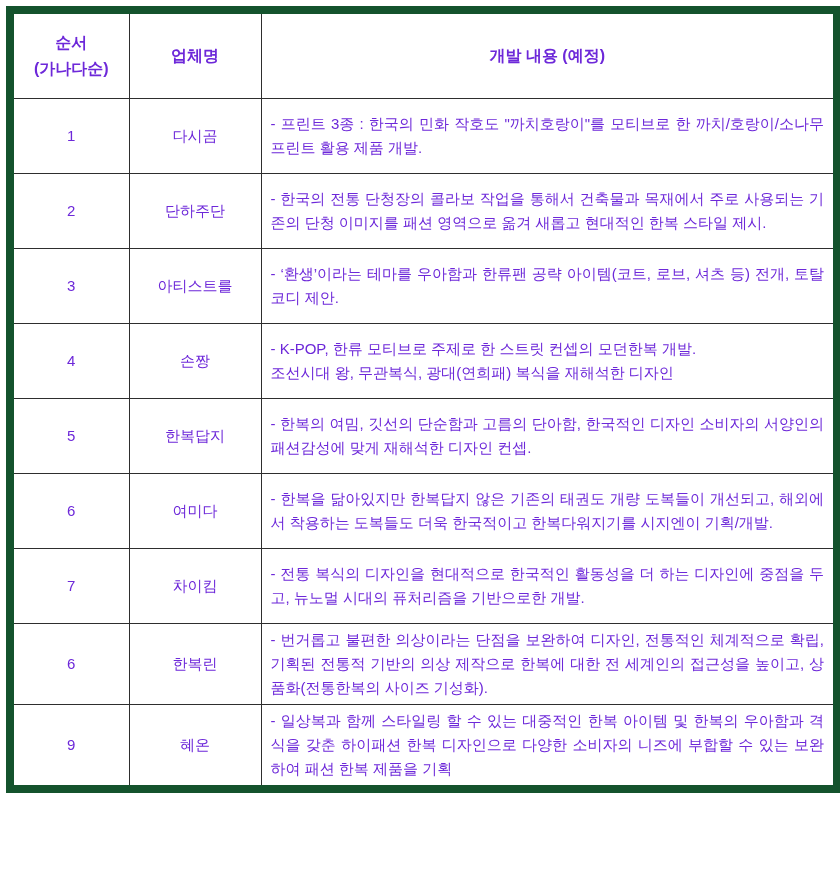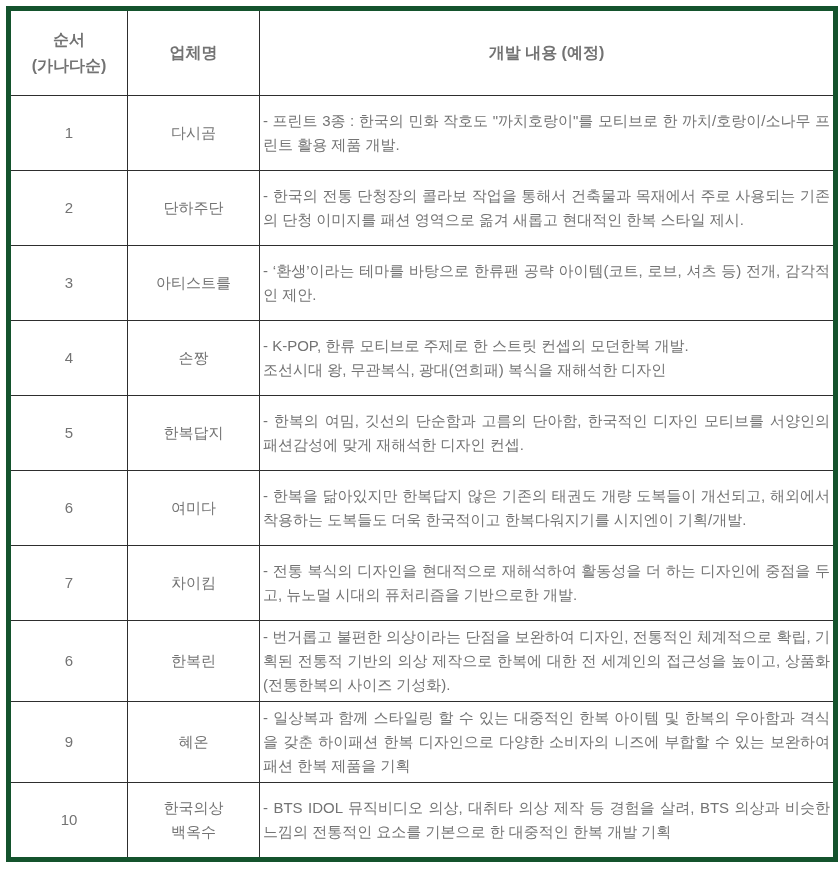--- a/index.html
+++ b/index.html
@@ -12,22 +12,22 @@
     width: 840px;
     height: 870px;
     box-sizing: border-box;
     padding: 6px 0 0 6px;
     background: #ffffff;
   }
   table.dev-table {
     width: 827px;
     border-collapse: collapse;
     table-layout: fixed;
-    border: 5px solid #14532d;
-    color: #737373;
+    border: 8px solid #14532d;
+    color: #6d28d9;
   }
   col.c-order   { width: 119px; }
   col.c-company { width: 132px; }
   col.c-content { width: 576px; }
 
   .dev-table th,
   .dev-table td {
     border: 1.5px solid #2e2e2e;
     vertical-align: middle;
     background: #ffffff;
@@ -48,21 +48,21 @@
   td.cell-order,
   td.cell-company {
     text-align: center;
     white-space: pre-line;
     height: 70px;
     padding: 2px 4px;
   }
   td.cell-content {
     text-align: justify;
     white-space: pre-line;
-    padding: 4px 3px;
+    padding: 4px 9px;
     word-break: normal;
   }
 </style>
 </head>
 <body>
 
 <div class="page">
   <table class="dev-table">
     <colgroup>
       <col class="c-order">
@@ -84,54 +84,48 @@
         <td class="cell-content">- 프린트 3종 : 한국의 민화 작호도 "까치호랑이"를 모티브로 한 까치/호랑이/소나무 프린트 활용 제품 개발.</td>
       </tr>
       <tr>
         <td class="cell-order">2</td>
         <td class="cell-company">단하주단</td>
         <td class="cell-content">- 한국의 전통 단청장의 콜라보 작업을 통해서 건축물과 목재에서 주로 사용되는 기존의 단청 이미지를 패션 영역으로 옮겨 새롭고 현대적인 한복 스타일 제시.</td>
       </tr>
       <tr>
         <td class="cell-order">3</td>
         <td class="cell-company">아티스트를</td>
-        <td class="cell-content">- ‘환생’이라는 테마를 바탕으로 한류팬 공략 아이템(코트, 로브, 셔츠 등) 전개, 감각적인 제안.</td>
+        <td class="cell-content">- ‘환생’이라는 테마를 우아함과 한류팬 공략 아이템(코트, 로브, 셔츠 등) 전개, 토탈코디 제안.</td>
       </tr>
       <tr>
         <td class="cell-order">4</td>
         <td class="cell-company">손짱</td>
         <td class="cell-content">- K-POP, 한류 모티브로 주제로 한 스트릿 컨셉의 모던한복 개발.
 조선시대 왕, 무관복식, 광대(연희패) 복식을 재해석한 디자인</td>
       </tr>
       <tr>
         <td class="cell-order">5</td>
         <td class="cell-company">한복답지</td>
-        <td class="cell-content">- 한복의 여밈, 깃선의 단순함과 고름의 단아함, 한국적인 디자인 모티브를 서양인의 패션감성에 맞게 재해석한 디자인 컨셉.</td>
+        <td class="cell-content">- 한복의 여밈, 깃선의 단순함과 고름의 단아함, 한국적인 디자인 소비자의 서양인의 패션감성에 맞게 재해석한 디자인 컨셉.</td>
       </tr>
       <tr>
         <td class="cell-order">6</td>
         <td class="cell-company">여미다</td>
         <td class="cell-content">- 한복을 닮아있지만 한복답지 않은 기존의 태권도 개량 도복들이 개선되고, 해외에서 착용하는 도복들도 더욱 한국적이고 한복다워지기를 시지엔이 기획/개발.</td>
       </tr>
       <tr>
         <td class="cell-order">7</td>
         <td class="cell-company">차이킴</td>
-        <td class="cell-content">- 전통 복식의 디자인을 현대적으로 재해석하여 활동성을 더 하는 디자인에 중점을 두고, 뉴노멀 시대의 퓨처리즘을 기반으로한 개발.</td>
+        <td class="cell-content">- 전통 복식의 디자인을 현대적으로 한국적인 활동성을 더 하는 디자인에 중점을 두고, 뉴노멀 시대의 퓨처리즘을 기반으로한 개발.</td>
       </tr>
       <tr>
         <td class="cell-order">6</td>
         <td class="cell-company">한복린</td>
         <td class="cell-content">- 번거롭고 불편한 의상이라는 단점을 보완하여 디자인, 전통적인 체계적으로 확립, 기획된 전통적 기반의 의상 제작으로 한복에 대한 전 세계인의 접근성을 높이고, 상품화(전통한복의 사이즈 기성화).</td>
       </tr>
       <tr>
         <td class="cell-order">9</td>
         <td class="cell-company">혜온</td>
         <td class="cell-content">- 일상복과 함께 스타일링 할 수 있는 대중적인 한복 아이템 및 한복의 우아함과 격식을 갖춘 하이패션 한복 디자인으로 다양한 소비자의 니즈에 부합할 수 있는 보완하여 패션 한복 제품을 기획</td>
       </tr>
-      <tr>
-        <td class="cell-order">10</td>
-        <td class="cell-company">한국의상
-백옥수</td>
-        <td class="cell-content">- BTS IDOL 뮤직비디오 의상, 대취타 의상 제작 등 경험을 살려, BTS 의상과 비슷한 느낌의 전통적인 요소를 기본으로 한 대중적인 한복 개발 기획</td>
-      </tr>
     </tbody>
   </table>
 </div>
 
 </body></html>

